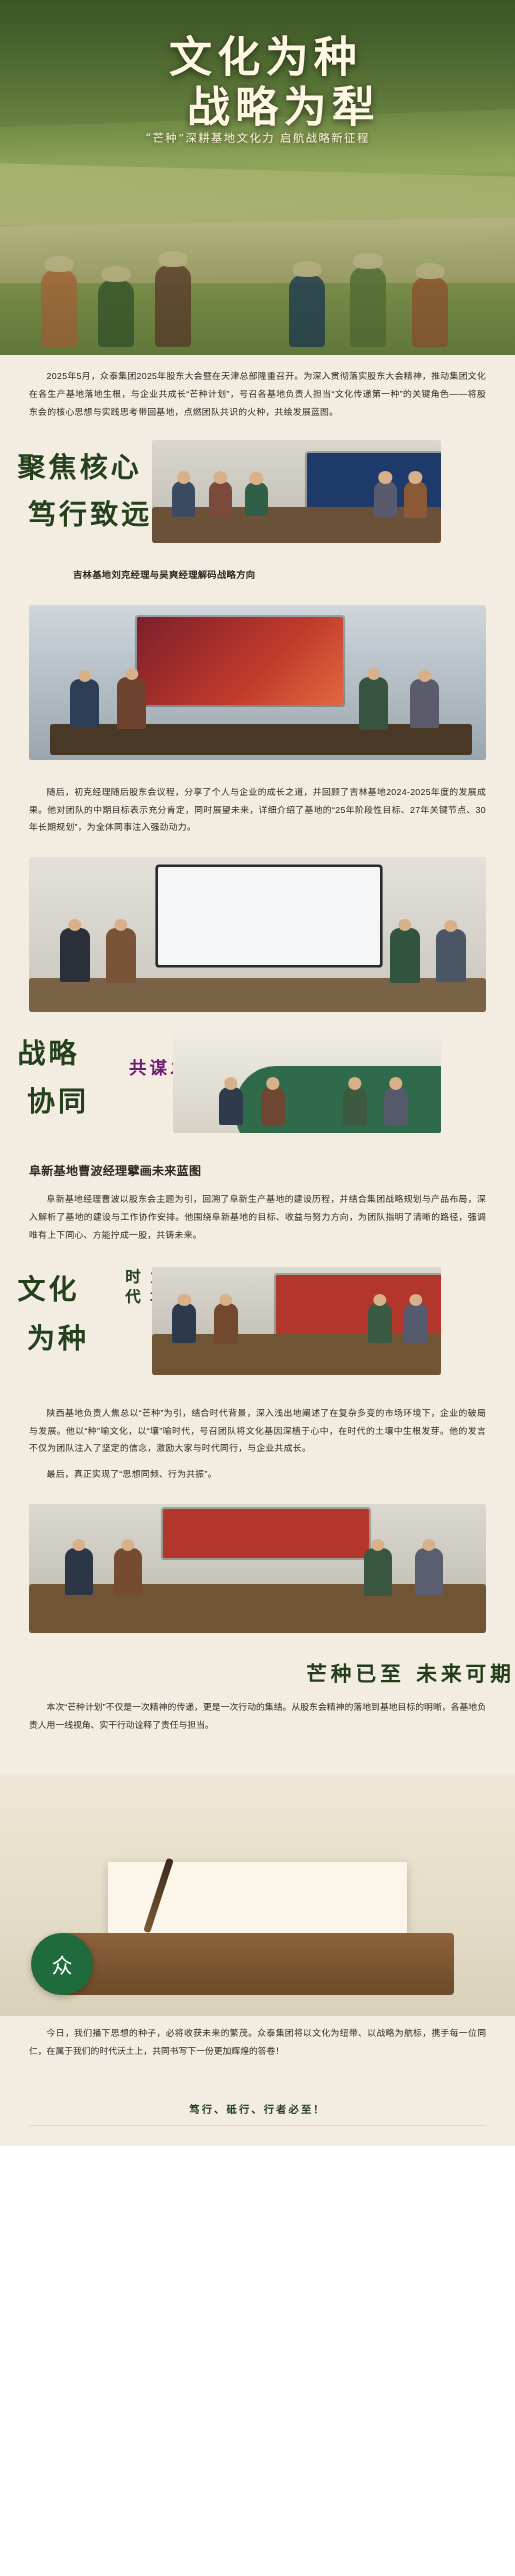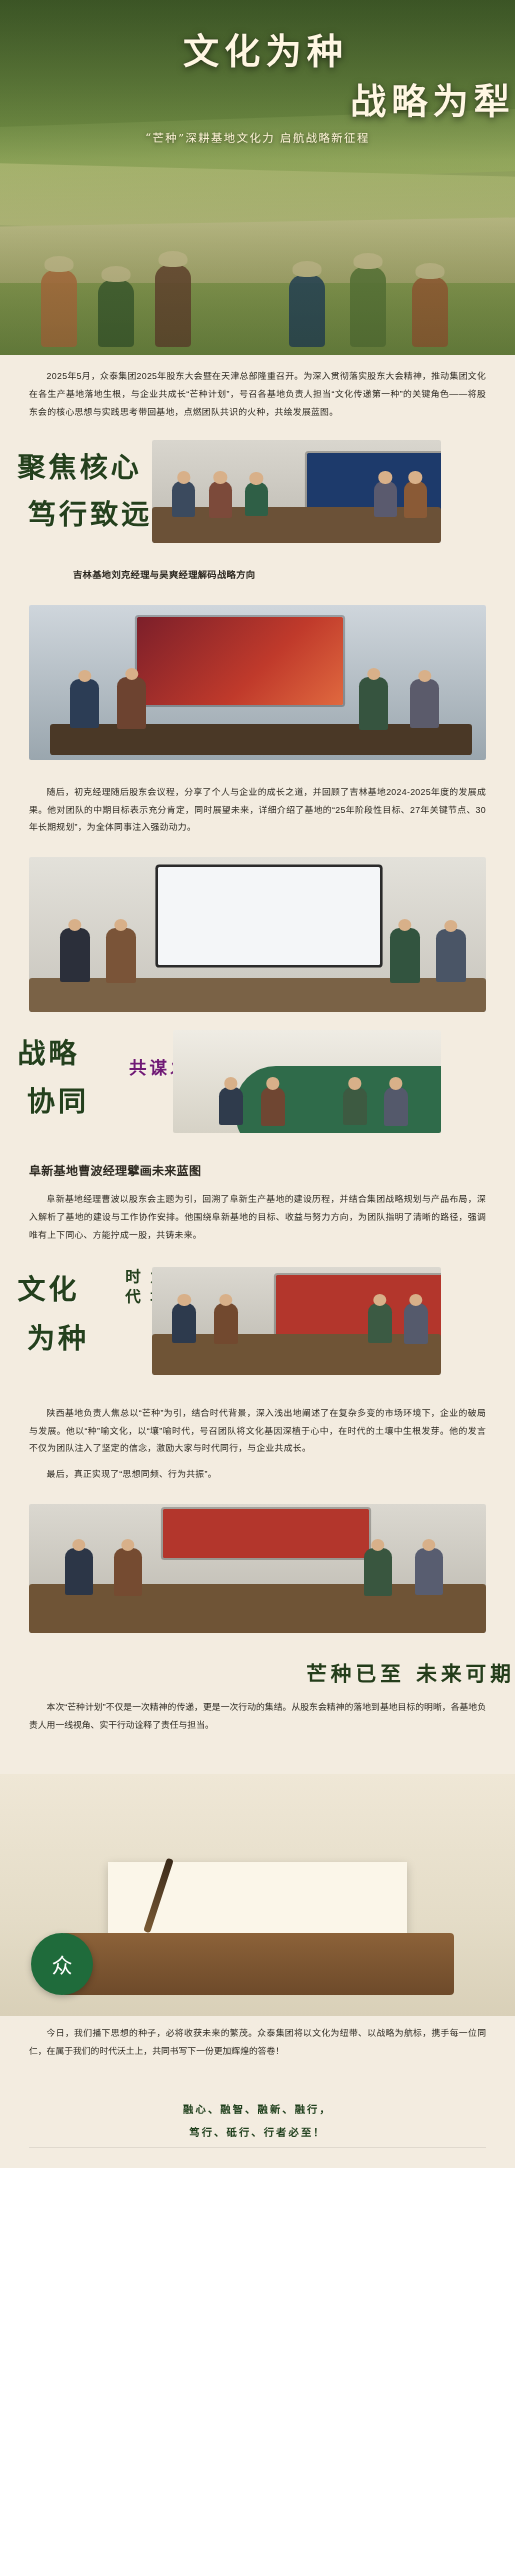--- a/index.html
+++ b/index.html
@@ -48,29 +48,28 @@
     background: linear-gradient(180deg, rgba(20,40,10,.45) 0%, rgba(20,40,10,.12) 45%, rgba(20,40,10,.35) 100%);
   }
   .hero-title {
     position: absolute;
     left: 0; right: 0;
     top: 21.6px;
     text-align: center;
     color: #fff7e2;
     font-family: "DejaVu Serif", "Liberation Serif", serif;
     font-weight: bold;
-    font-size: 36px;
+    font-size: 43px;
     letter-spacing: 5.2px;
     text-shadow: 0 2.1px 7.2px rgba(0,0,0,.55), 0 0 1px rgba(0,0,0,.6);
     padding-left: 16px;
   }
   .hero-title-2 {
     top: 72px;
     margin-left: 36px;
-    text-align: right;
   }
   .hero-sub {
     position: absolute;
     left: 0; right: 0;
     top: 129px;
     text-align: center;
     color: #fff4d8;
     font-size: 11.3px;
     letter-spacing: 1.5px;
     font-family: "DejaVu Serif","Liberation Serif",serif;
@@ -430,20 +429,19 @@
     <div class="scroll"></div>
     <div class="brush"></div>
     <div class="desk"></div>
     <div class="logo-badge">众</div>
   </div>
 
   <div class="footer-text">
     <p>今日，我们播下思想的种子，必将收获未来的繁茂。众泰集团将以文化为纽带、以战略为航标，携手每一位同仁，在属于我们的时代沃土上，共同书写下一份更加辉煌的答卷！</p>
   </div>
 
-  <div class="slogan">融心、融智、融新、融行，</div>
   <div class="slogan">笃行、砥行、行者必至！</div>
 
   <div class="divider"></div>
   <div style="height:20.6px;"></div>
 
 </div>
 
 
 </body></html>

